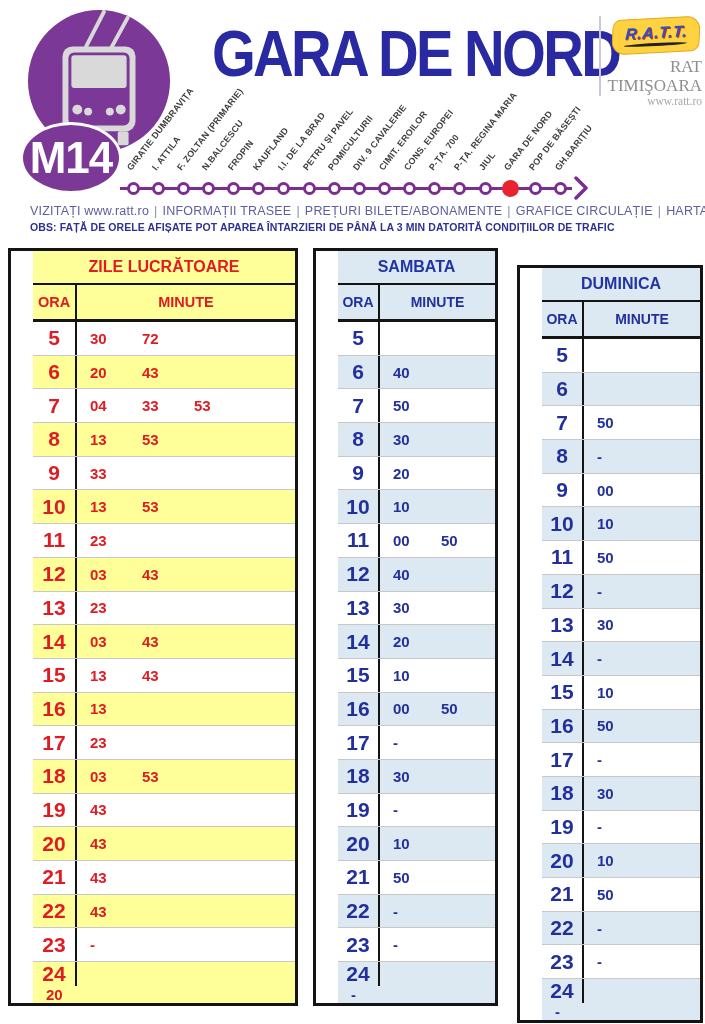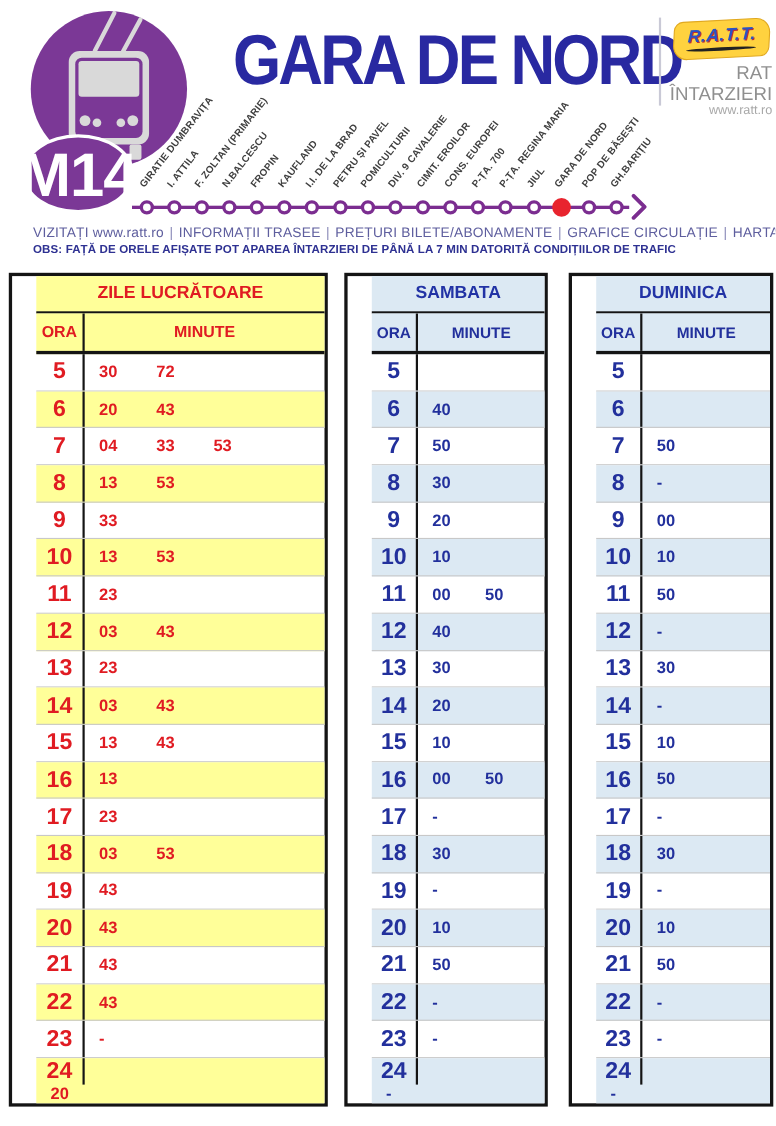--- a/index.html
+++ b/index.html
@@ -3,33 +3,33 @@
 <meta charset="utf-8">
 <style>
   html,body{margin:0;padding:0;background:#fff;}
   body{font-family:"Liberation Sans", sans-serif;}
   #page{position:relative;width:705px;height:1024px;background:#fff;overflow:hidden;}
 
   
   .logo-circle{position:absolute;left:25px;top:7px;width:148px;height:148px;}
   .m14-badge{position:absolute;left:20px;top:122px;width:102px;height:72px;background:#7B3896;
     border:3px solid #fff;border-radius:50%;display:flex;align-items:center;justify-content:center;
-    color:#fff;font-size:56px;font-weight:700;letter-spacing:-1px;box-sizing:border-box;z-index:3;}
+    color:#fff;font-size:44px;font-weight:700;letter-spacing:-1px;box-sizing:border-box;z-index:3;}
   .page-title{position:absolute;left:188px;top:4px;width:398px;height:100px;line-height:100px;
     text-align:center;font-size:64px;font-weight:800;color:#2929A1;letter-spacing:-3px;
     transform:scaleX(0.88);transform-origin:center;white-space:nowrap;}
   .header-divider{position:absolute;left:599px;top:16px;width:2px;height:80px;background:#C9C9D6;}
   .ratt{position:absolute;right:3px;top:18px;width:100px;text-align:right;}
   .ratt-logo{width:86px;height:33px;margin-left:auto;margin-right:2px;background:#FFD23F;
     border:1px solid #E0A820;border-radius:8px 14px 8px 14px;transform:rotate(-3deg) skewX(-6deg);
     display:flex;flex-direction:column;align-items:center;justify-content:center;}
   .ratt-logo-text{font-style:italic;font-weight:800;font-size:16px;color:#2A52C4;
     text-shadow:1px 1px 0 #C03030;letter-spacing:.5px;line-height:16px;}
   .ratt-swoosh{width:64px;height:3px;background:#222;border-radius:50%;margin-top:2px;}
-  .ratt-org{margin-top:4px;color:#8F8F8F;font-size:17px;line-height:19px;}
+  .ratt-org{margin-top:4px;color:#8F8F8F;font-size:17px;line-height:19px;font-family:Liberation Serif, serif;}
   .ratt-site{color:#A8A8A8;font-size:11.5px;line-height:13px;}
 
   
   .route-line{position:absolute;left:120px;top:186.5px;width:452px;height:3.5px;background:#7B2D90;}
   .route-arrow{position:absolute;left:572px;top:176px;}
   .stop-dot{position:absolute;width:13px;height:13px;box-sizing:border-box;border:3px solid #7B2D90;
     background:#fff;border-radius:50%;top:181.5px;z-index:2;}
   .stop-dot.current{width:17px;height:17px;border:none;background:#E8242E;top:179.5px;}
   .stop-label{position:absolute;top:165px;height:14px;line-height:14px;white-space:nowrap;
     font-size:9px;font-weight:600;color:#3F3F3F;transform:rotate(-52deg);transform-origin:left bottom;
@@ -41,21 +41,21 @@
   .links-bar .sep{color:#8A8AB8;padding:0 5px;}
   .links-bar .gap{display:inline-block;width:14px;}
   .obs-note{position:absolute;left:30px;top:221px;width:660px;font-size:10.5px;font-weight:700;
     color:#2E3192;letter-spacing:0.1px;}
 
   
   .ttable{position:absolute;top:248px;height:758px;box-sizing:border-box;border:3px solid #141414;
     background:#fff;display:flex;flex-direction:column;padding-left:22px;}
   .ttable--weekdays{left:8px;width:290px;}
   .ttable--saturday{left:313px;width:185px;}
-  .ttable--sunday{left:517px;width:186px;}
+  .ttable--sunday{left:517px;width:186px;margin-top:17px;}
   .t-title{height:32px;line-height:32px;text-align:center;font-weight:700;font-size:16px;
     border-bottom:2px solid #141414;flex:0 0 auto;}
   .t-sub{height:34px;display:flex;border-bottom:3px solid #141414;font-weight:700;font-size:14.5px;flex:0 0 auto;text-align:right;}
   .c-ora{width:44px;border-right:2px solid #141414;display:flex;align-items:center;justify-content:center;box-sizing:border-box;flex:0 0 auto;}
   .c-min{flex:1;display:flex;align-items:center;padding-left:13px;}
   .t-sub .c-min{justify-content:center;padding-left:0;}
   .t-body{flex:1;display:flex;flex-direction:column;}
   .t-row{flex:1;display:flex;border-bottom:1px solid #C8C8C8;}
   .t-row:last-child{border-bottom:none;flex-direction:column;}
   .t-row .c-ora{font-size:21px;font-weight:700;}
@@ -100,21 +100,21 @@
 
   <div class="header-divider"></div>
 
   <div class="ratt">
     <div class="ratt-logo">
       <div class="ratt-logo-text">R.A.T.T.</div>
       <div class="ratt-swoosh"></div>
     </div>
     <div class="ratt-org">
       <div>RAT</div>
-      <div>ÎNTARZIERI</div>
+      <div>TIMIŞOARA</div>
       <div class="ratt-site">www.ratt.ro</div>
     </div>
   </div>
 
   <div class="route-line"></div>
   <svg class="route-arrow" width="18" height="24" viewBox="0 0 18 24">
     <path d="M4,2 L14,12 L4,22" fill="none" stroke="#7B2D90" stroke-width="3.5" stroke-linecap="round" stroke-linejoin="round"></path>
   </svg>
   <div id="stops-root">
       <div class="stop-dot" style="left: 126.5px;"></div>
@@ -149,21 +149,21 @@
       <div class="stop-label" style="left: 482.1px;">JIUL</div>
       <div class="stop-dot current" style="left: 501.75px;"></div>
       <div class="stop-label" style="left: 507.25px;">GARA DE NORD</div>
       <div class="stop-dot" style="left: 528.9px;"></div>
       <div class="stop-label" style="left: 532.4px;">POP DE BĂSEȘTI</div>
       <div class="stop-dot" style="left: 554.05px;"></div>
       <div class="stop-label" style="left: 557.55px;">GH.BARIȚIU</div>
     </div>
 
   <div class="links-bar" id="links-root"><span class="link-item">VIZITAȚI www.ratt.ro</span><span class="sep">|</span><span class="link-item">INFORMAȚII TRASEE</span><span class="sep">|</span><span class="link-item">PREȚURI BILETE/ABONAMENTE</span><span class="sep">|</span><span class="link-item">GRAFICE CIRCULAȚIE</span><span class="sep">|</span><span class="link-item">HARTA MTC</span><span class="gap"> </span></div>
-  <div class="obs-note">OBS: FAȚĂ DE ORELE AFIȘATE POT APAREA ÎNTARZIERI DE PÂNĂ LA 7 MIN DATORITĂ CONDIȚIILOR DE TRAFIC</div>
+  <div class="obs-note">OBS: FAȚĂ DE ORELE AFIȘATE POT APAREA ÎNTARZIERI DE PÂNĂ LA 3 MIN DATORITĂ CONDIȚIILOR DE TRAFIC</div>
 
   <div id="tables-root">
       <div class="ttable ttable--weekdays theme-yellow">
         <div class="t-title">ZILE LUCRĂTOARE</div>
         <div class="t-sub">
           <div class="c-ora">ORA</div>
           <div class="c-min">MINUTE</div>
         </div>
         <div class="t-body">
           <div class="t-row">

